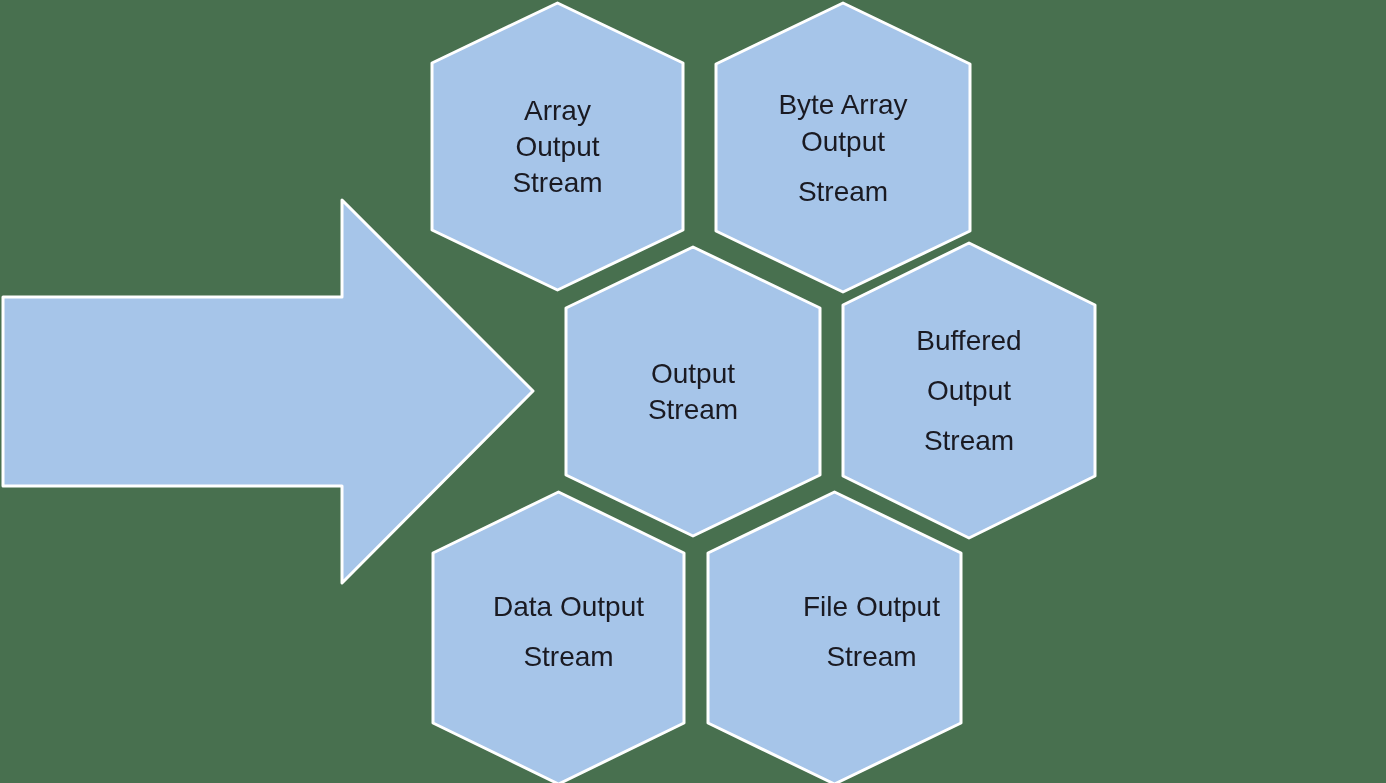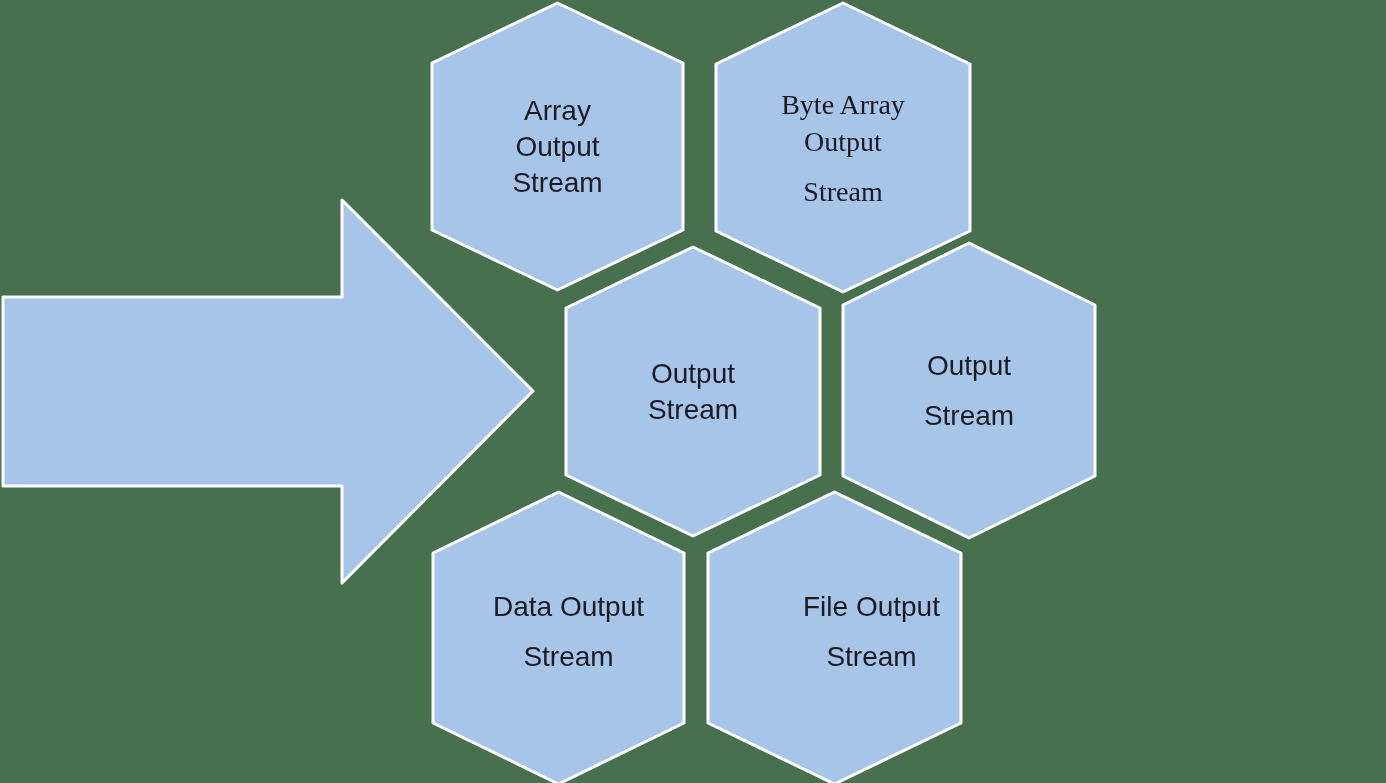--- a/index.html
+++ b/index.html
@@ -72,32 +72,33 @@
     <polygon class="shape" points="834.5,492 961,553 961,723 834.5,784 708,723 708,553"></polygon>
   </svg>
 
 
   <div class="label hex-label lh-tight" style="left:432px; top:3px; width:251px; height:287px;">
     <span class="line">Array</span>
     <span class="line">Output</span>
     <span class="line">Stream</span>
   </div>
 
-  <div class="label hex-label lh-base" style="left:716px; top:3px; width:254px; height:289px;font-family:Liberation Serif, serif;">
+  <div class="label hex-label lh-base" style="left:716px; top:3px; width:254px; height:289px;">
     <span class="line">Byte Array</span>
     <span class="line">Output</span>
     <span class="line para-gap">Stream</span>
   </div>
 
   <div class="label hex-label lh-tight" style="left:566px; top:247px; width:254px; height:289px;">
     <span class="line">Output</span>
     <span class="line">Stream</span>
   </div>
 
   <div class="label hex-label lh-loose" style="left:843px; top:243px; width:252px; height:295px;">
+    <span class="line">Buffered</span>
     <span class="line">Output</span>
     <span class="line">Stream</span>
   </div>
 
   <div class="label hex-label lh-loose" style="left:433px; top:492px; width:251px; height:280px;padding-left:20px;">
     <span class="line">Data Output</span>
     <span class="line">Stream</span>
   </div>
 
   <div class="label hex-label lh-loose" style="left:708px; top:492px; width:253px; height:280px;margin-left:37px;">

